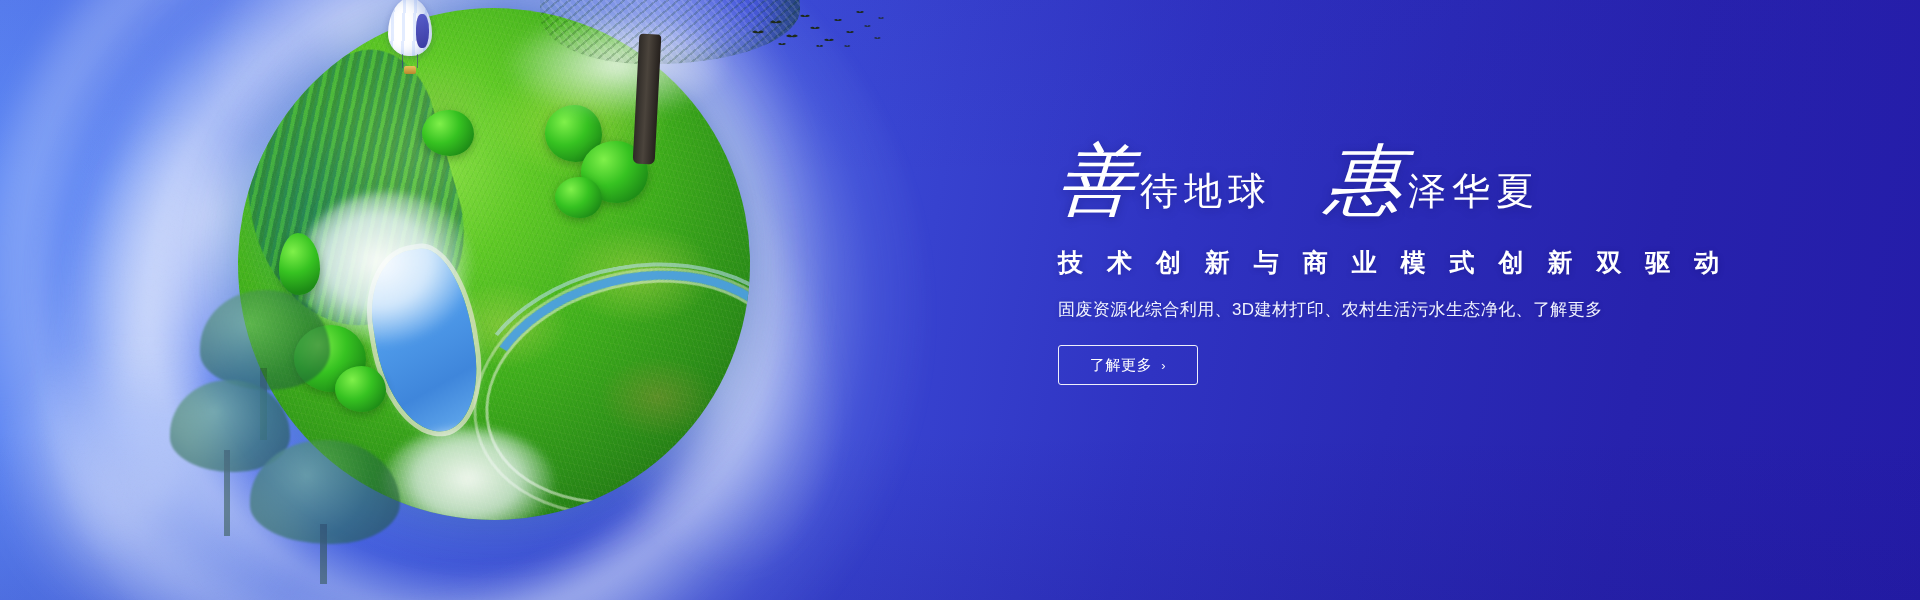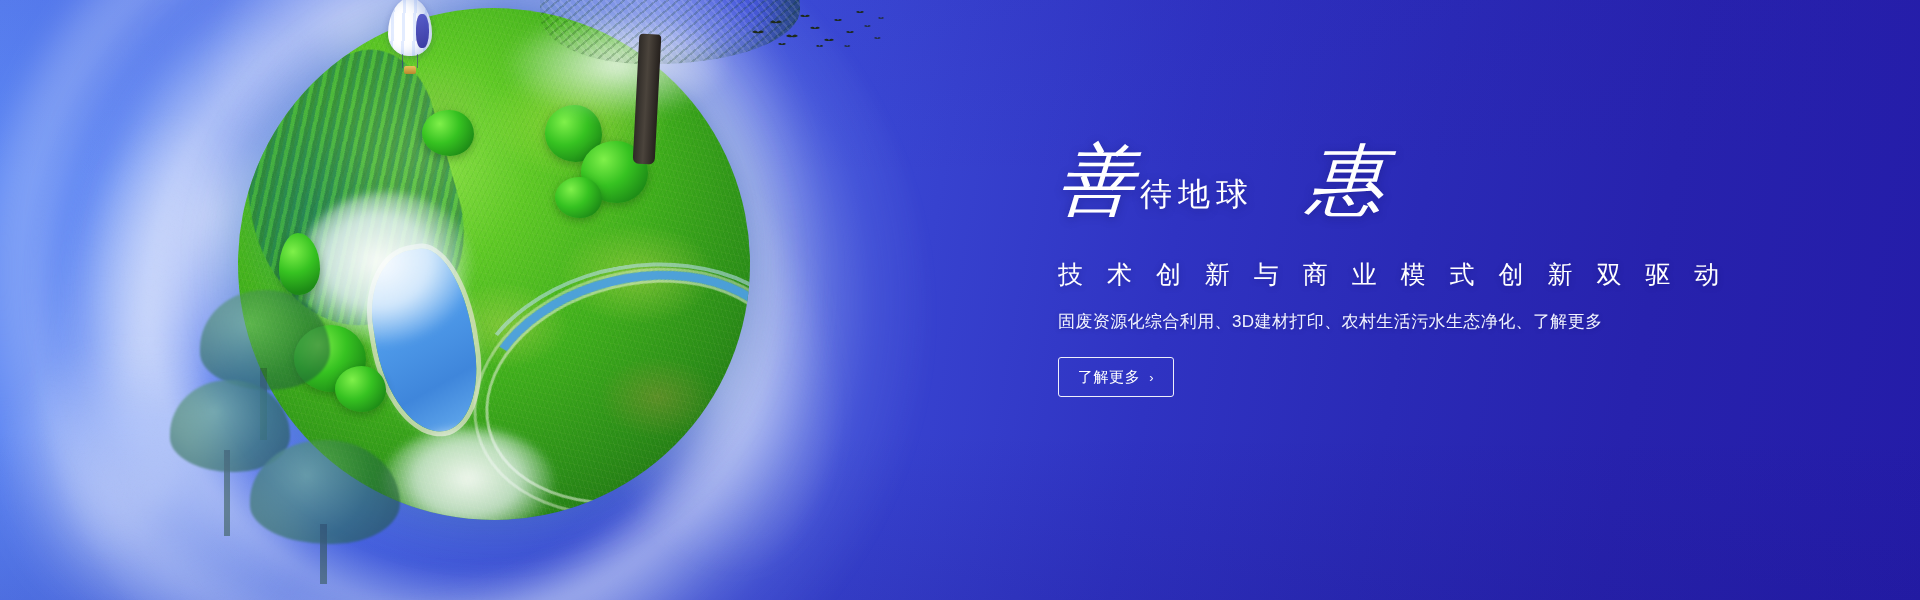--- a/index.html
+++ b/index.html
@@ -325,31 +325,31 @@
     font-size:76px;
     font-weight:400;
     font-style:italic;
     letter-spacing:0;
     line-height:.92;
     transform:skewX(-3deg);
     margin-right:6px;
   }
   .hl-small {
     font-family:"Liberation Sans","DejaVu Sans",sans-serif;
-    font-size:32px;
+    font-size:38px;
     font-weight:400;
     letter-spacing:6px;
     padding-bottom:6px;
   }
   .hl-gap { width:54px; }
 
   .subtitle {
-    margin-top:42px;
+    margin-top:30px;
     font-size:25px;
-    font-weight:400;
+    font-weight:700;
     letter-spacing:8.5px;
     white-space:nowrap;
     color:#ffffff;
     text-shadow:0 1px 6px rgba(18,18,90,.30);
   }
 
   .desc {
     margin-top:19px;
     font-size:17px;
     font-weight:400;
@@ -358,21 +358,21 @@
     color:#f2f4ff;
     text-shadow:0 1px 5px rgba(18,18,90,.30);
   }
 
   .cta {
     margin-top:24px;
     display:inline-flex;
     align-items:center;
     justify-content:center;
     gap:9px;
-    width:116px; height:40px;
+    width:140px; height:40px;
     border:1px solid rgba(255,255,255,.92);
     border-radius:3px;
     background:transparent;
     color:#ffffff;
     font-size:15px;
     letter-spacing:.6px;
     cursor:pointer;
     font-family:"Liberation Sans","DejaVu Sans",sans-serif;
   }
   .cta .chev { font-size:13px; opacity:.95; }
@@ -469,20 +469,21 @@
 
   </div>
 
   <div class="content">
 
     <div class="headline">
       <span class="hl-big">善</span>
       <span class="hl-small">待地球</span>
       <span class="hl-gap"></span>
       <span class="hl-big">惠</span>
+      <span class="hl-small">泽华夏</span>
     </div>
 
     <div class="subtitle">技 术 创 新 与 商 业 模 式 创 新 双 驱 动</div>
 
     <div class="desc">固废资源化综合利用、3D建材打印、农村生活污水生态净化、了解更多</div>
 
     <div class="cta">
       <span>了解更多</span>
       <span class="chev">›</span>
     </div>

